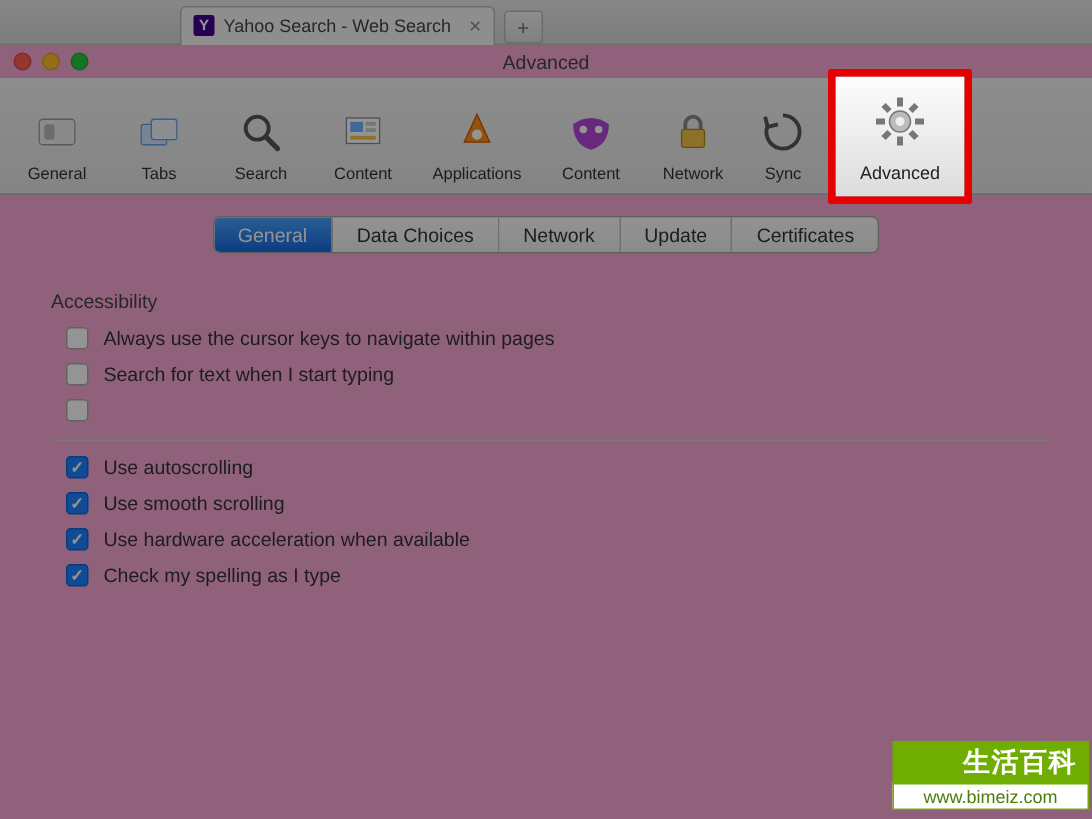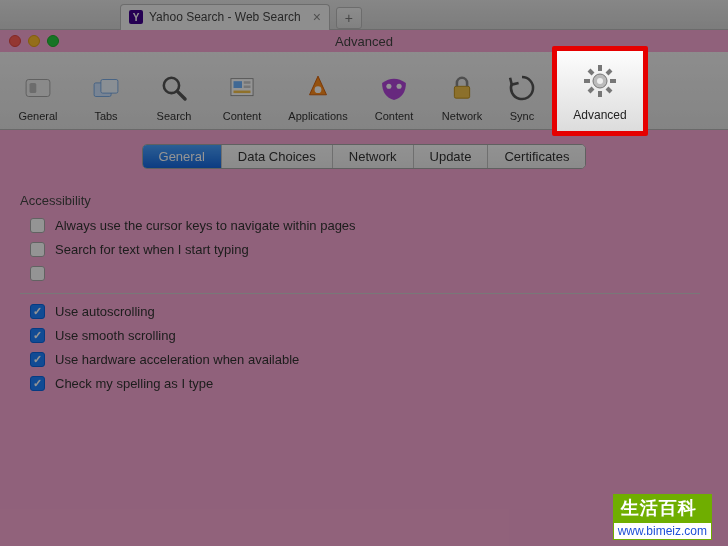--- a/index.html
+++ b/index.html
@@ -29,31 +29,31 @@
 .highlight-box .tbicon { width: 42px; height: 42px; }
 .highlight-box .tbicon svg { width: 40px; height: 40px; }
 .highlight-box .lbl { font-size: 12px; color: #222; }
 
 .subtabs { display: flex; justify-content: center; padding: 14px 0 10px; }
 .segmented { display: flex; border: 1px solid #a6a6a6; border-radius: 5px; overflow: hidden; background: #fff; }
 .seg { padding: 4px 16px; font-size: 13px; color: #333; border-right: 1px solid #c0c0c0; cursor: pointer; background: linear-gradient(#fcfcfc,#efefef); }
 .seg:last-child { border-right: none; }
 .seg.active { background: linear-gradient(#4aa3ff,#1668e0); color: #fff; }
 
-.content { padding: 6px 28px 0 30px; }
+.content { padding: 6px 28px 0 44px; }
 .section-label { font-size: 13px; color: #444; margin: 8px 0 10px -10px; }
 .divider { height: 1px; background: #cfcfcf; margin: 12px 0 10px -10px; }
 .row { display: flex; align-items: center; gap: 10px; margin: 9px 0; font-size: 13px; color: #333; }
 .cb { width: 15px; height: 15px; border: 1px solid #aaa; border-radius: 3px; background: #fff; display: flex; align-items: center; justify-content: center; flex-shrink: 0; }
 .cb.checked { background: #1e82ff; border-color: #0b66e0; }
 .cb.checked::after { content: "✓"; color: #fff; font-size: 11px; font-weight: bold; }
 
-.watermark { position: absolute; right: 16px; bottom: 6px; z-index: 60; text-align: left; }
+.watermark { position: absolute; right: 2px; bottom: 6px; z-index: 60; text-align: right; }
 .wm-top { background: #6fae00; color: #fff; font-size: 18px; font-weight: bold; padding: 2px 8px; letter-spacing: 1px; }
-.wm-bottom { background: #fff; color: #1d4ed8; font-size: 12px; padding: 1px 4px; border: 1px solid #6fae00; }
+.wm-bottom { background: #fff; color: #4d7c0f; font-size: 12px; padding: 1px 20px; border: 1px solid #6fae00; }
 
 .dim-overlay { position: absolute; inset: 0; background: rgba(0,0,0,0.42); z-index: 40; pointer-events: none; }
 </style>
 </head>
 <body>
 
 <div class="browser-tab-bar">
   <div class="tab">
     <span class="favicon">Y</span>
     <span>Yahoo Search - Web Search</span>

